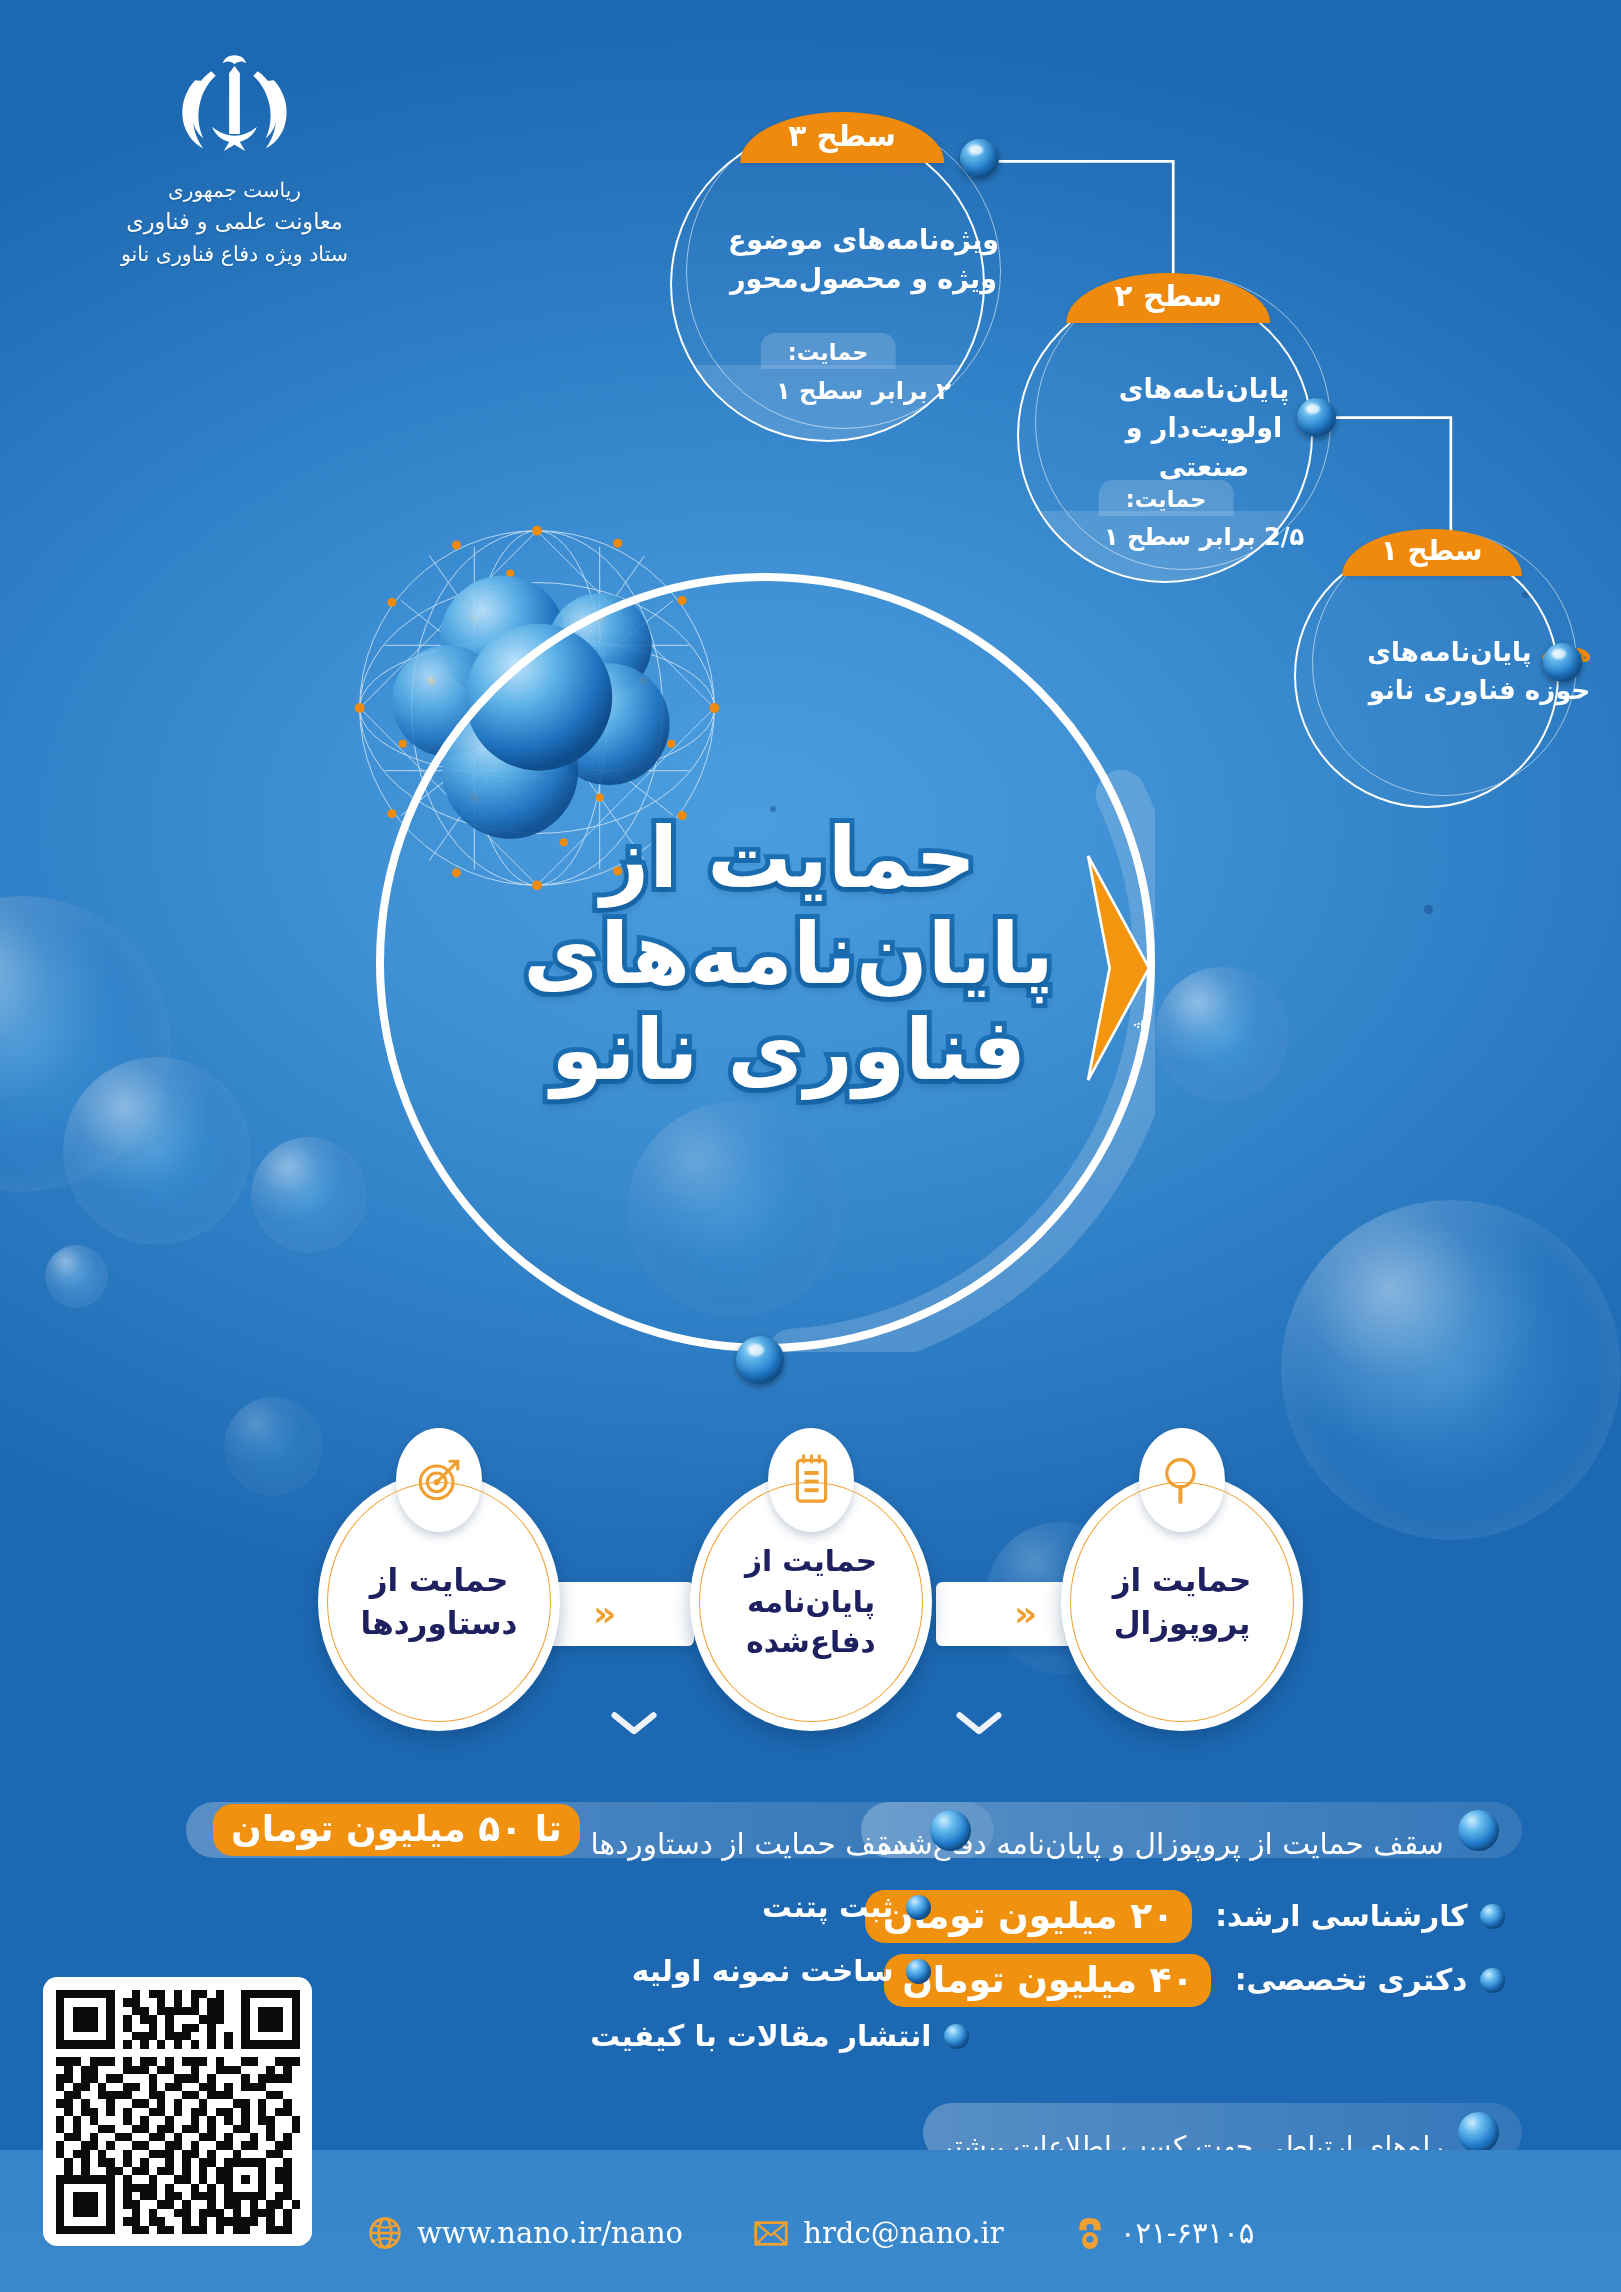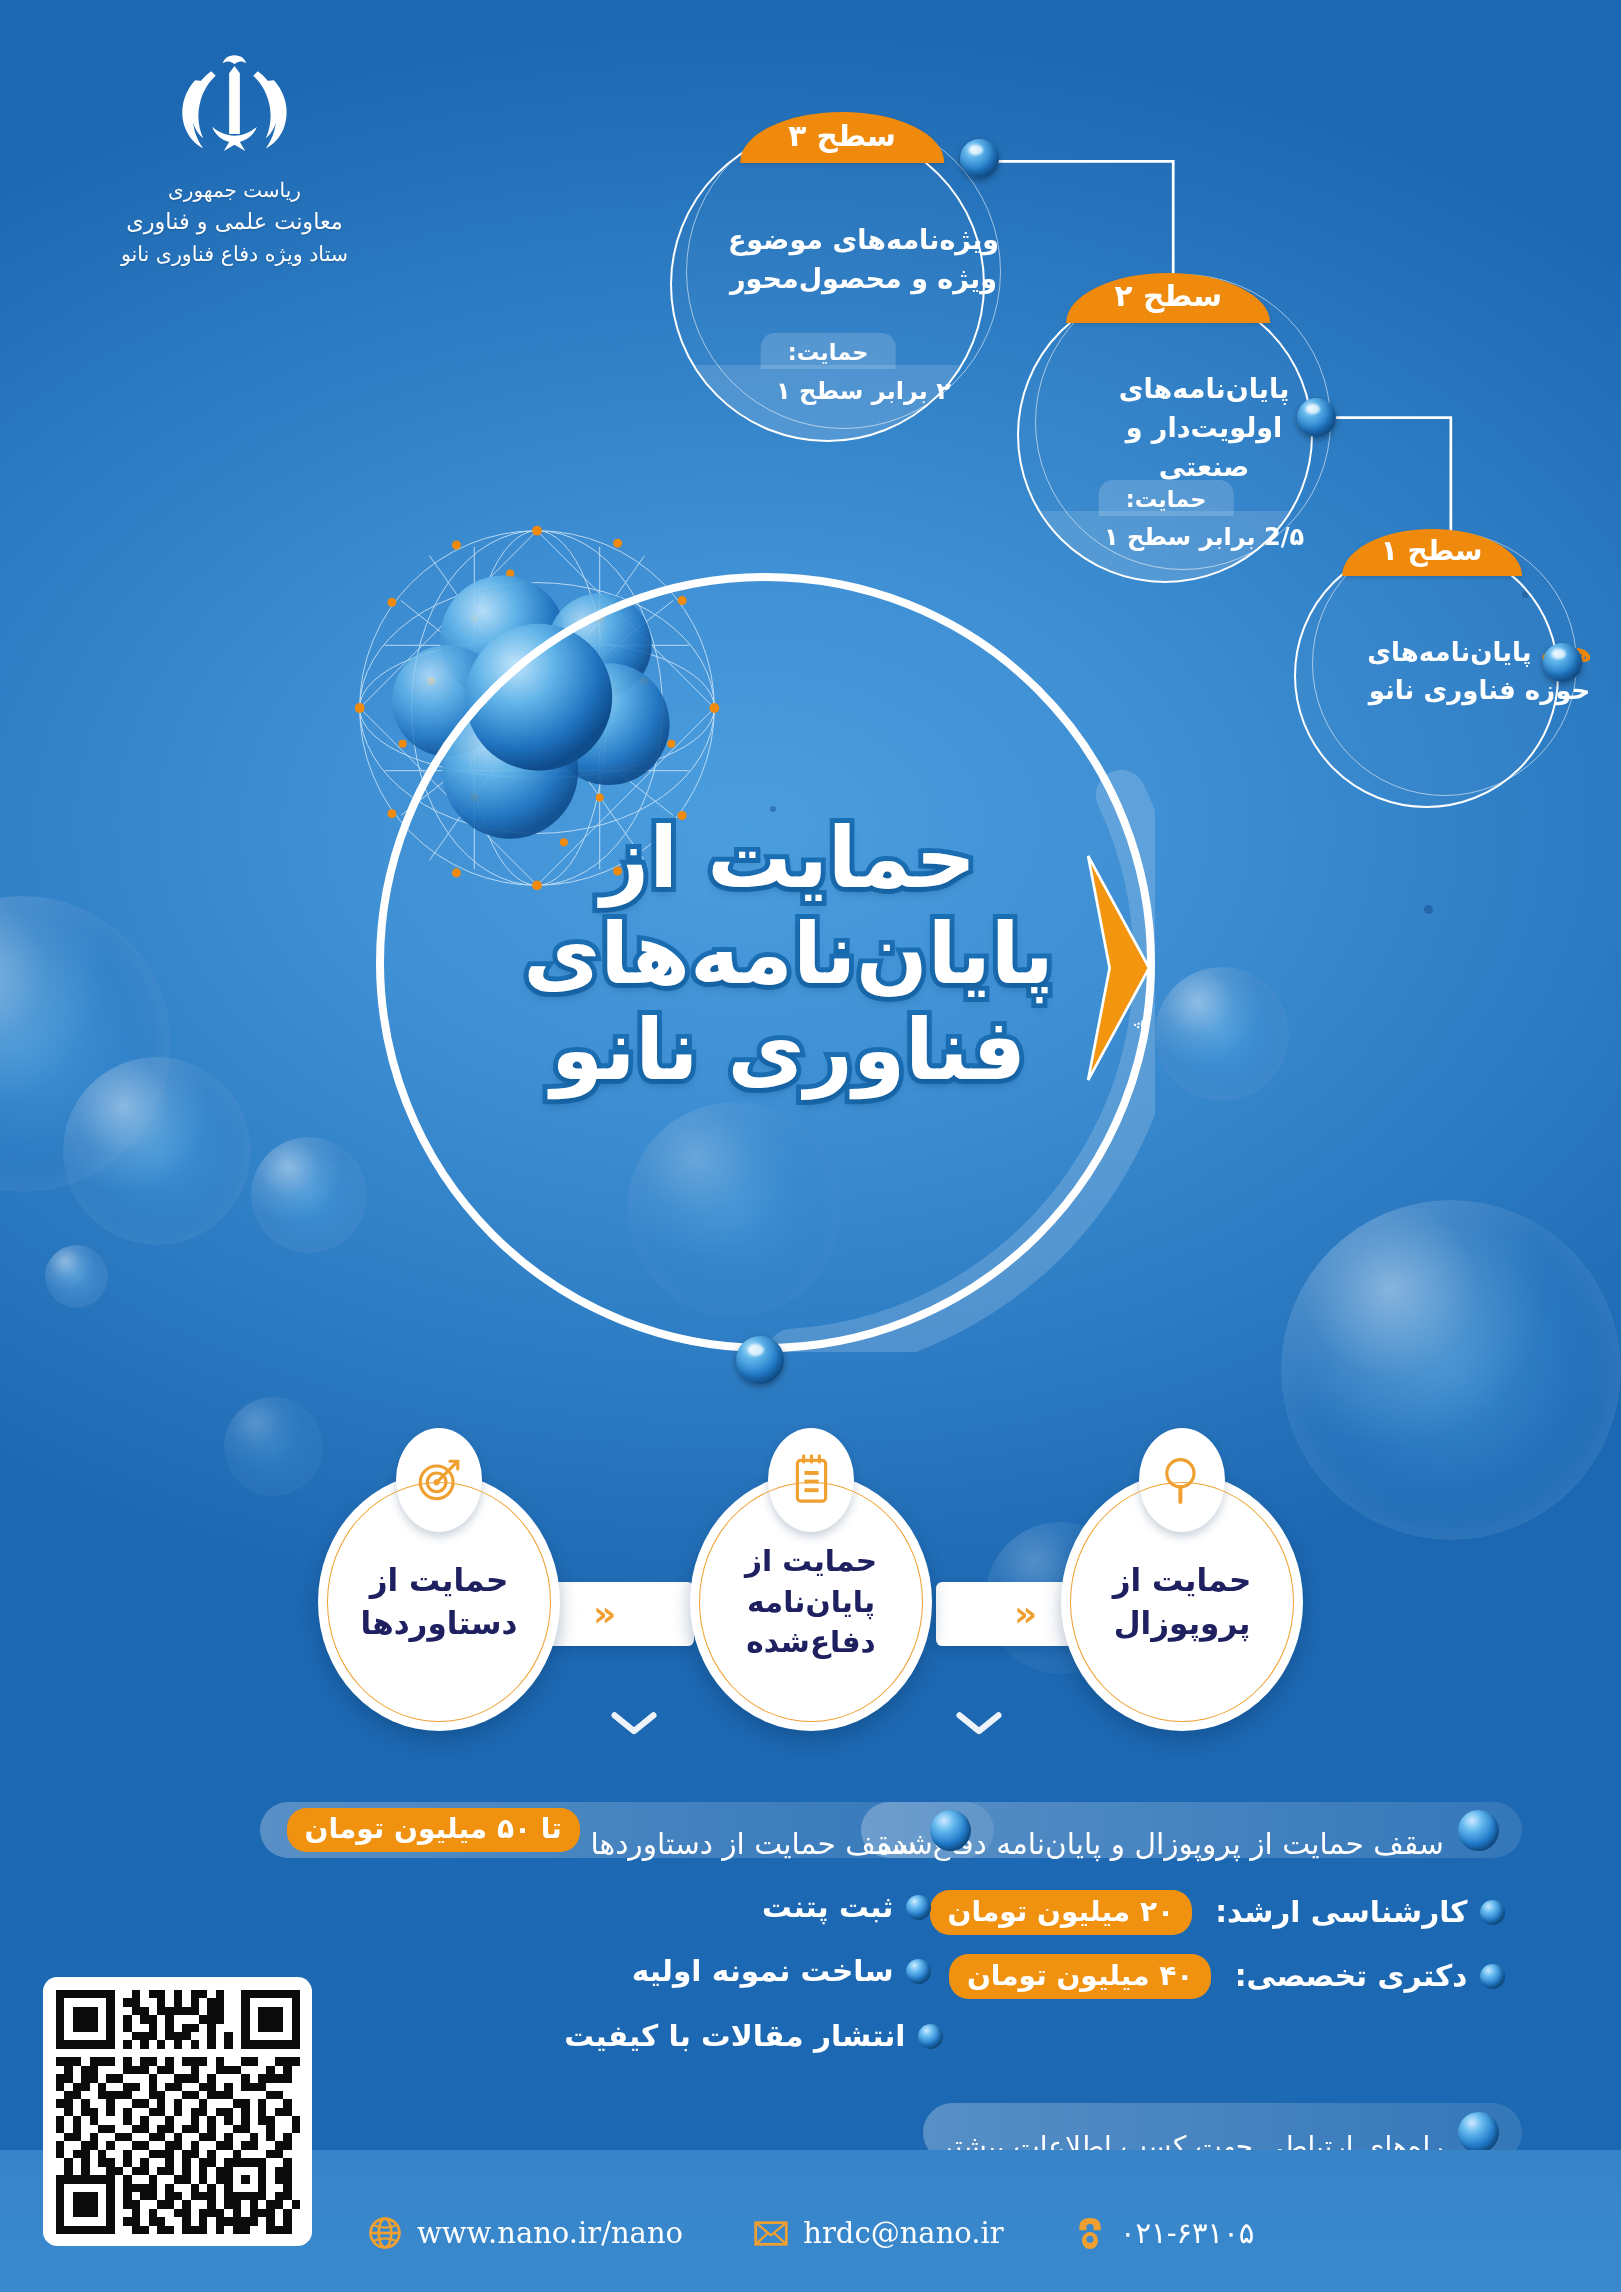--- a/index.html
+++ b/index.html
@@ -121,21 +121,21 @@
   .dn-arrow { position:absolute; color:#fff; font-size:41px; opacity:.92; line-height:1; }
 
   
   .hdr-pill {
     position:absolute; height:56px; display:flex; align-items:center;
     background:linear-gradient(90deg, rgba(255,255,255,.26), rgba(255,255,255,.10));
     border-radius:30px; padding:0 23px 0 16px; direction:rtl; white-space:nowrap;
   }
   .hdr-pill .t { color:#fff; font-weight:normal; font-size:29.6px;margin-top:28px; }
   .amt {
-    background:#f0920f; color:#fff; font-weight:bold; font-size:28px;
+    background:#f0920f; color:#fff; font-weight:bold; font-size:36px;
     border-radius:19.7px; padding:4.5px 18px 7.2px; margin:0 10.7px; display:inline-block;
   }
   .li {
     position:absolute; display:flex; align-items:center; gap:12.5px;
     direction:rtl; white-space:nowrap; color:#fff; font-weight:bold; font-size:29.6px;
   }
   .bead {
     width:25px; height:25px; border-radius:50%; flex:0 0 25px;
     background:radial-gradient(circle at 34% 26%, #cfeaff 0%, #68bcf0 24%, #1f79c9 58%, #0c4684 100%);
     box-shadow:inset -2.7px -2.7px 5.4px rgba(0,0,0,.3);
@@ -418,21 +418,21 @@
     <span class="amt">تا ۵۰ میلیون تومان</span>
   </div>
   <div class="li" style="right:690px;top:1890px;">
     <span class="bead"></span>
     <span>ثبت پتنت</span>
   </div>
   <div class="li" style="right:690px;top:1954px;">
     <span class="bead"></span>
     <span>ساخت نمونه اولیه</span>
   </div>
-  <div class="li" style="right:678px;top:2019px;">
+  <div class="li" style="right:652px;top:2019px;">
     <span class="bead"></span>
     <span>انتشار مقالات با کیفیت</span>
   </div>
 
   <div class="hdr-pill" style="right:99px;top:2103px;height:59px;">
     <span class="bead big"></span>
     <span class="t" style="margin-right:14.3px;font-size:28px;">راه‌های ارتباطی جهت کسب اطلاعات بیشتر</span>
   </div>
 
   <div id="footer-band"></div>

